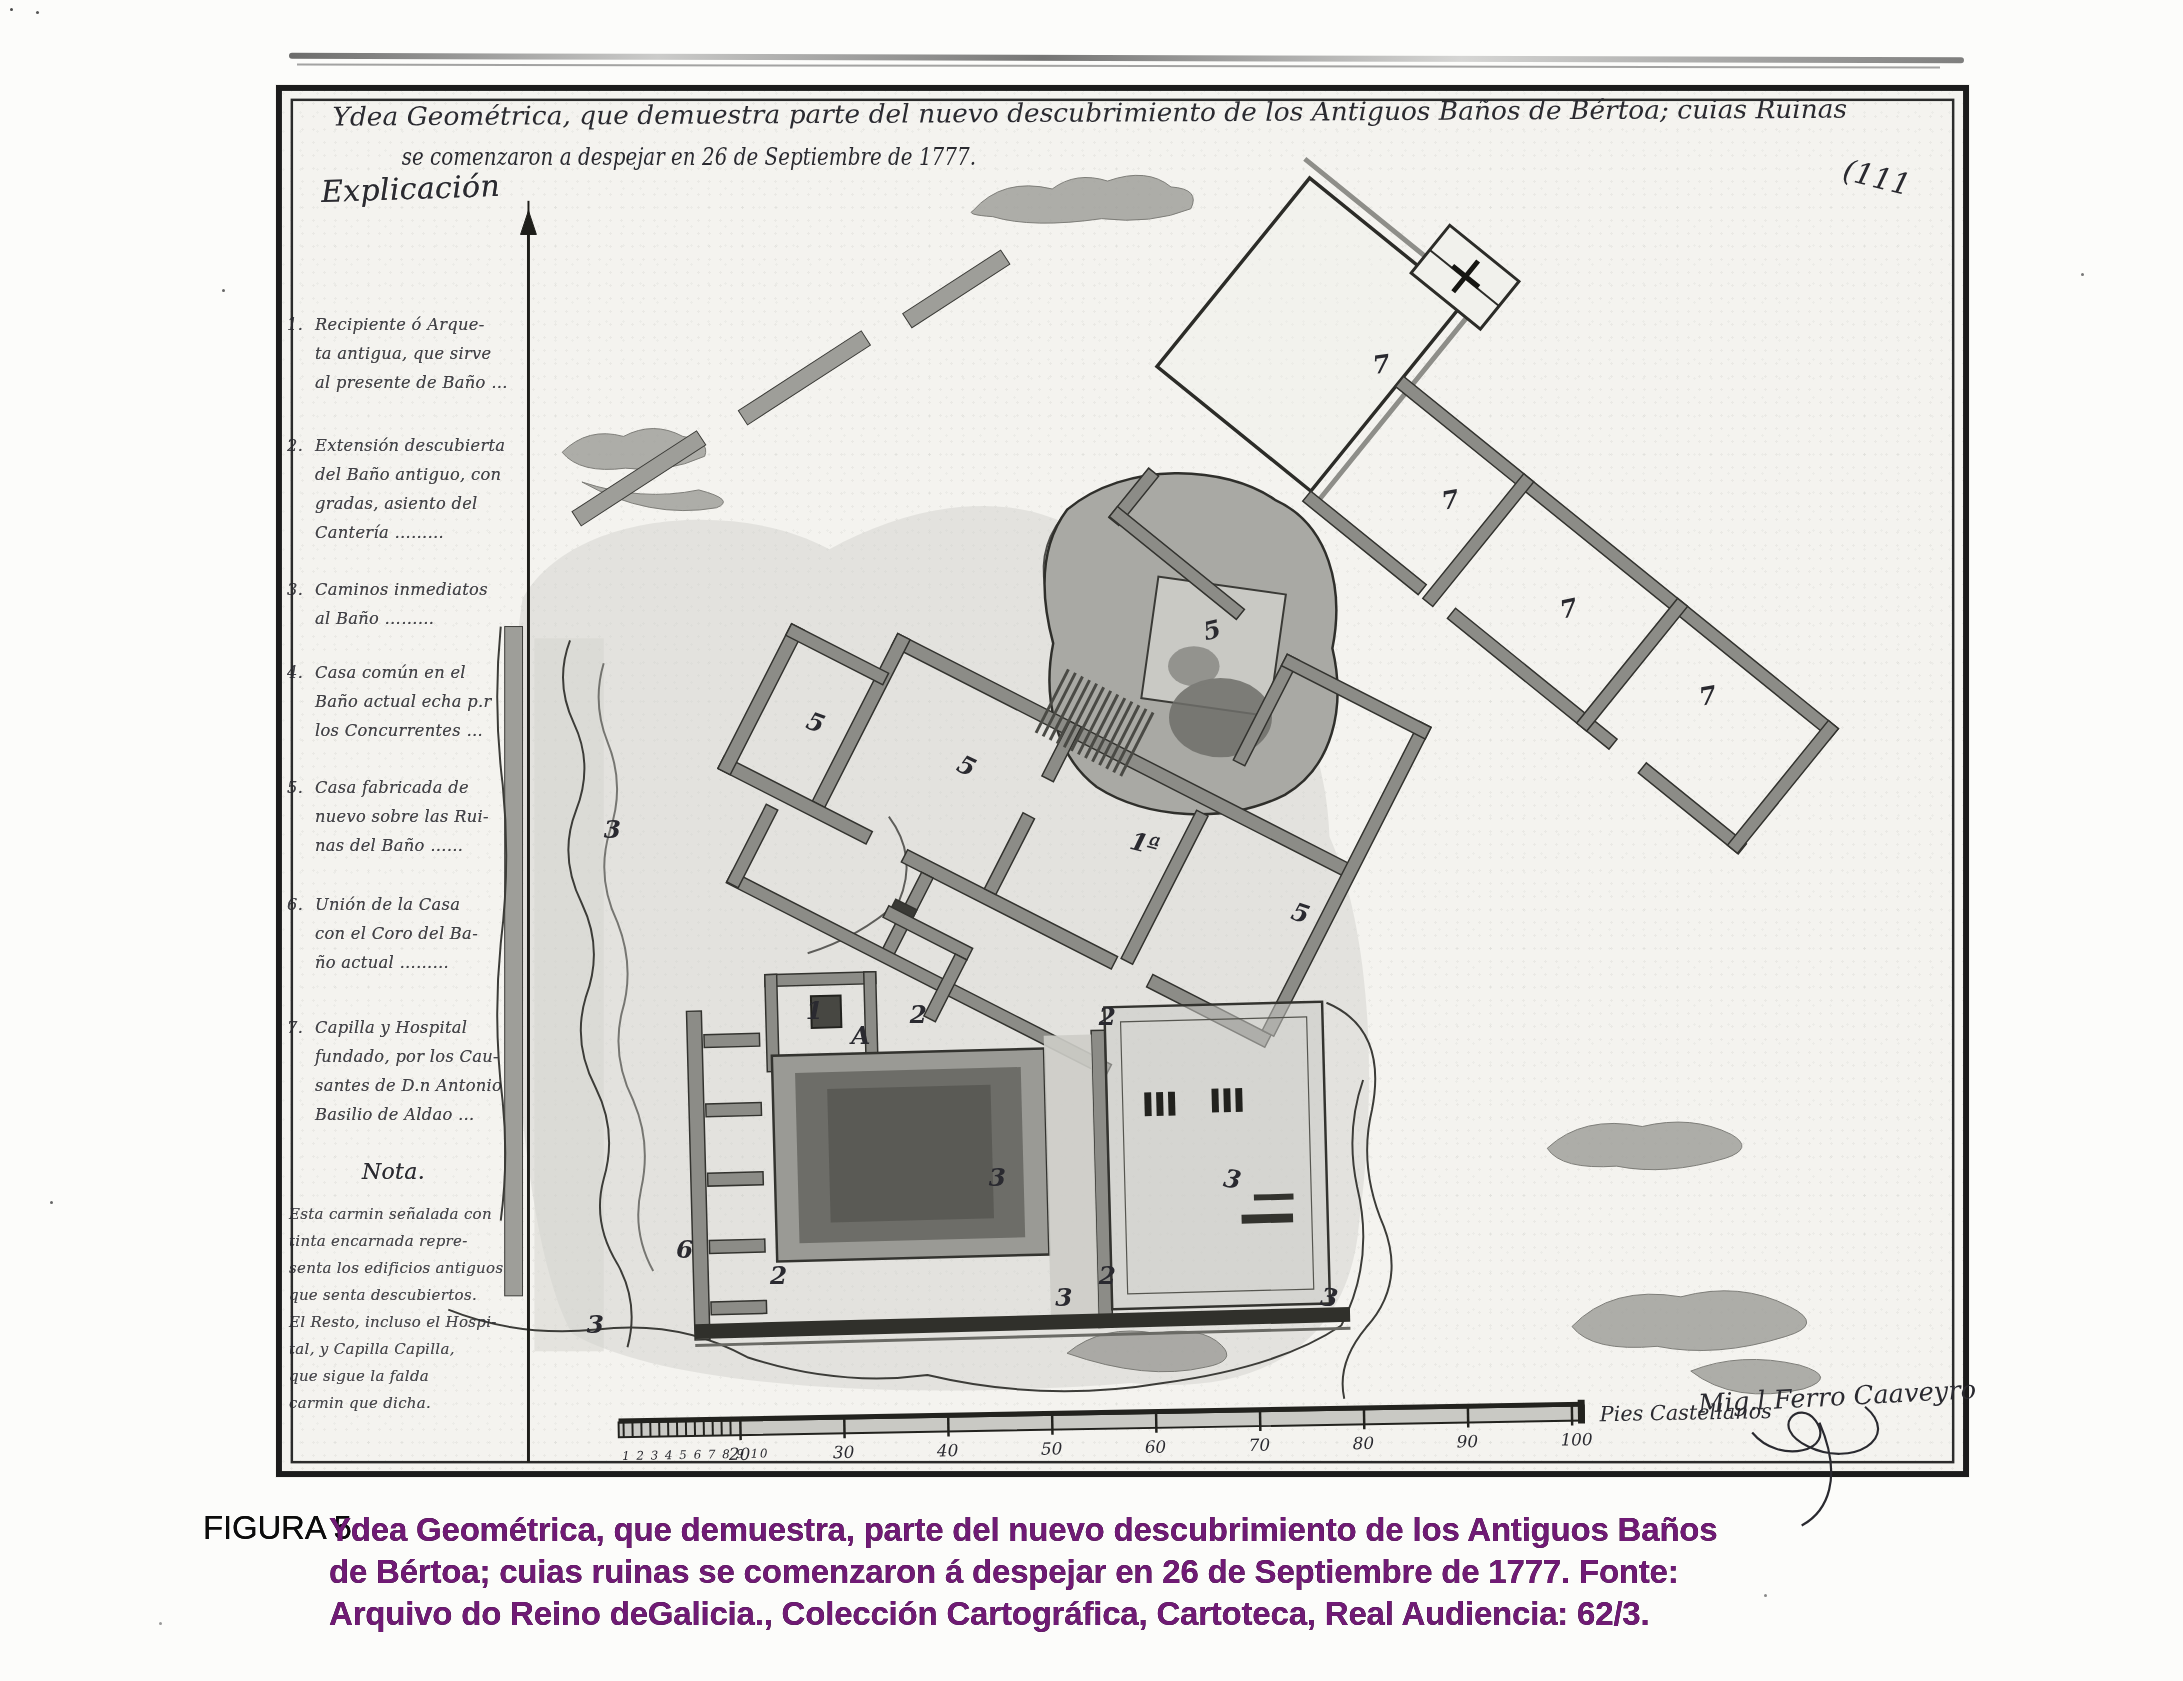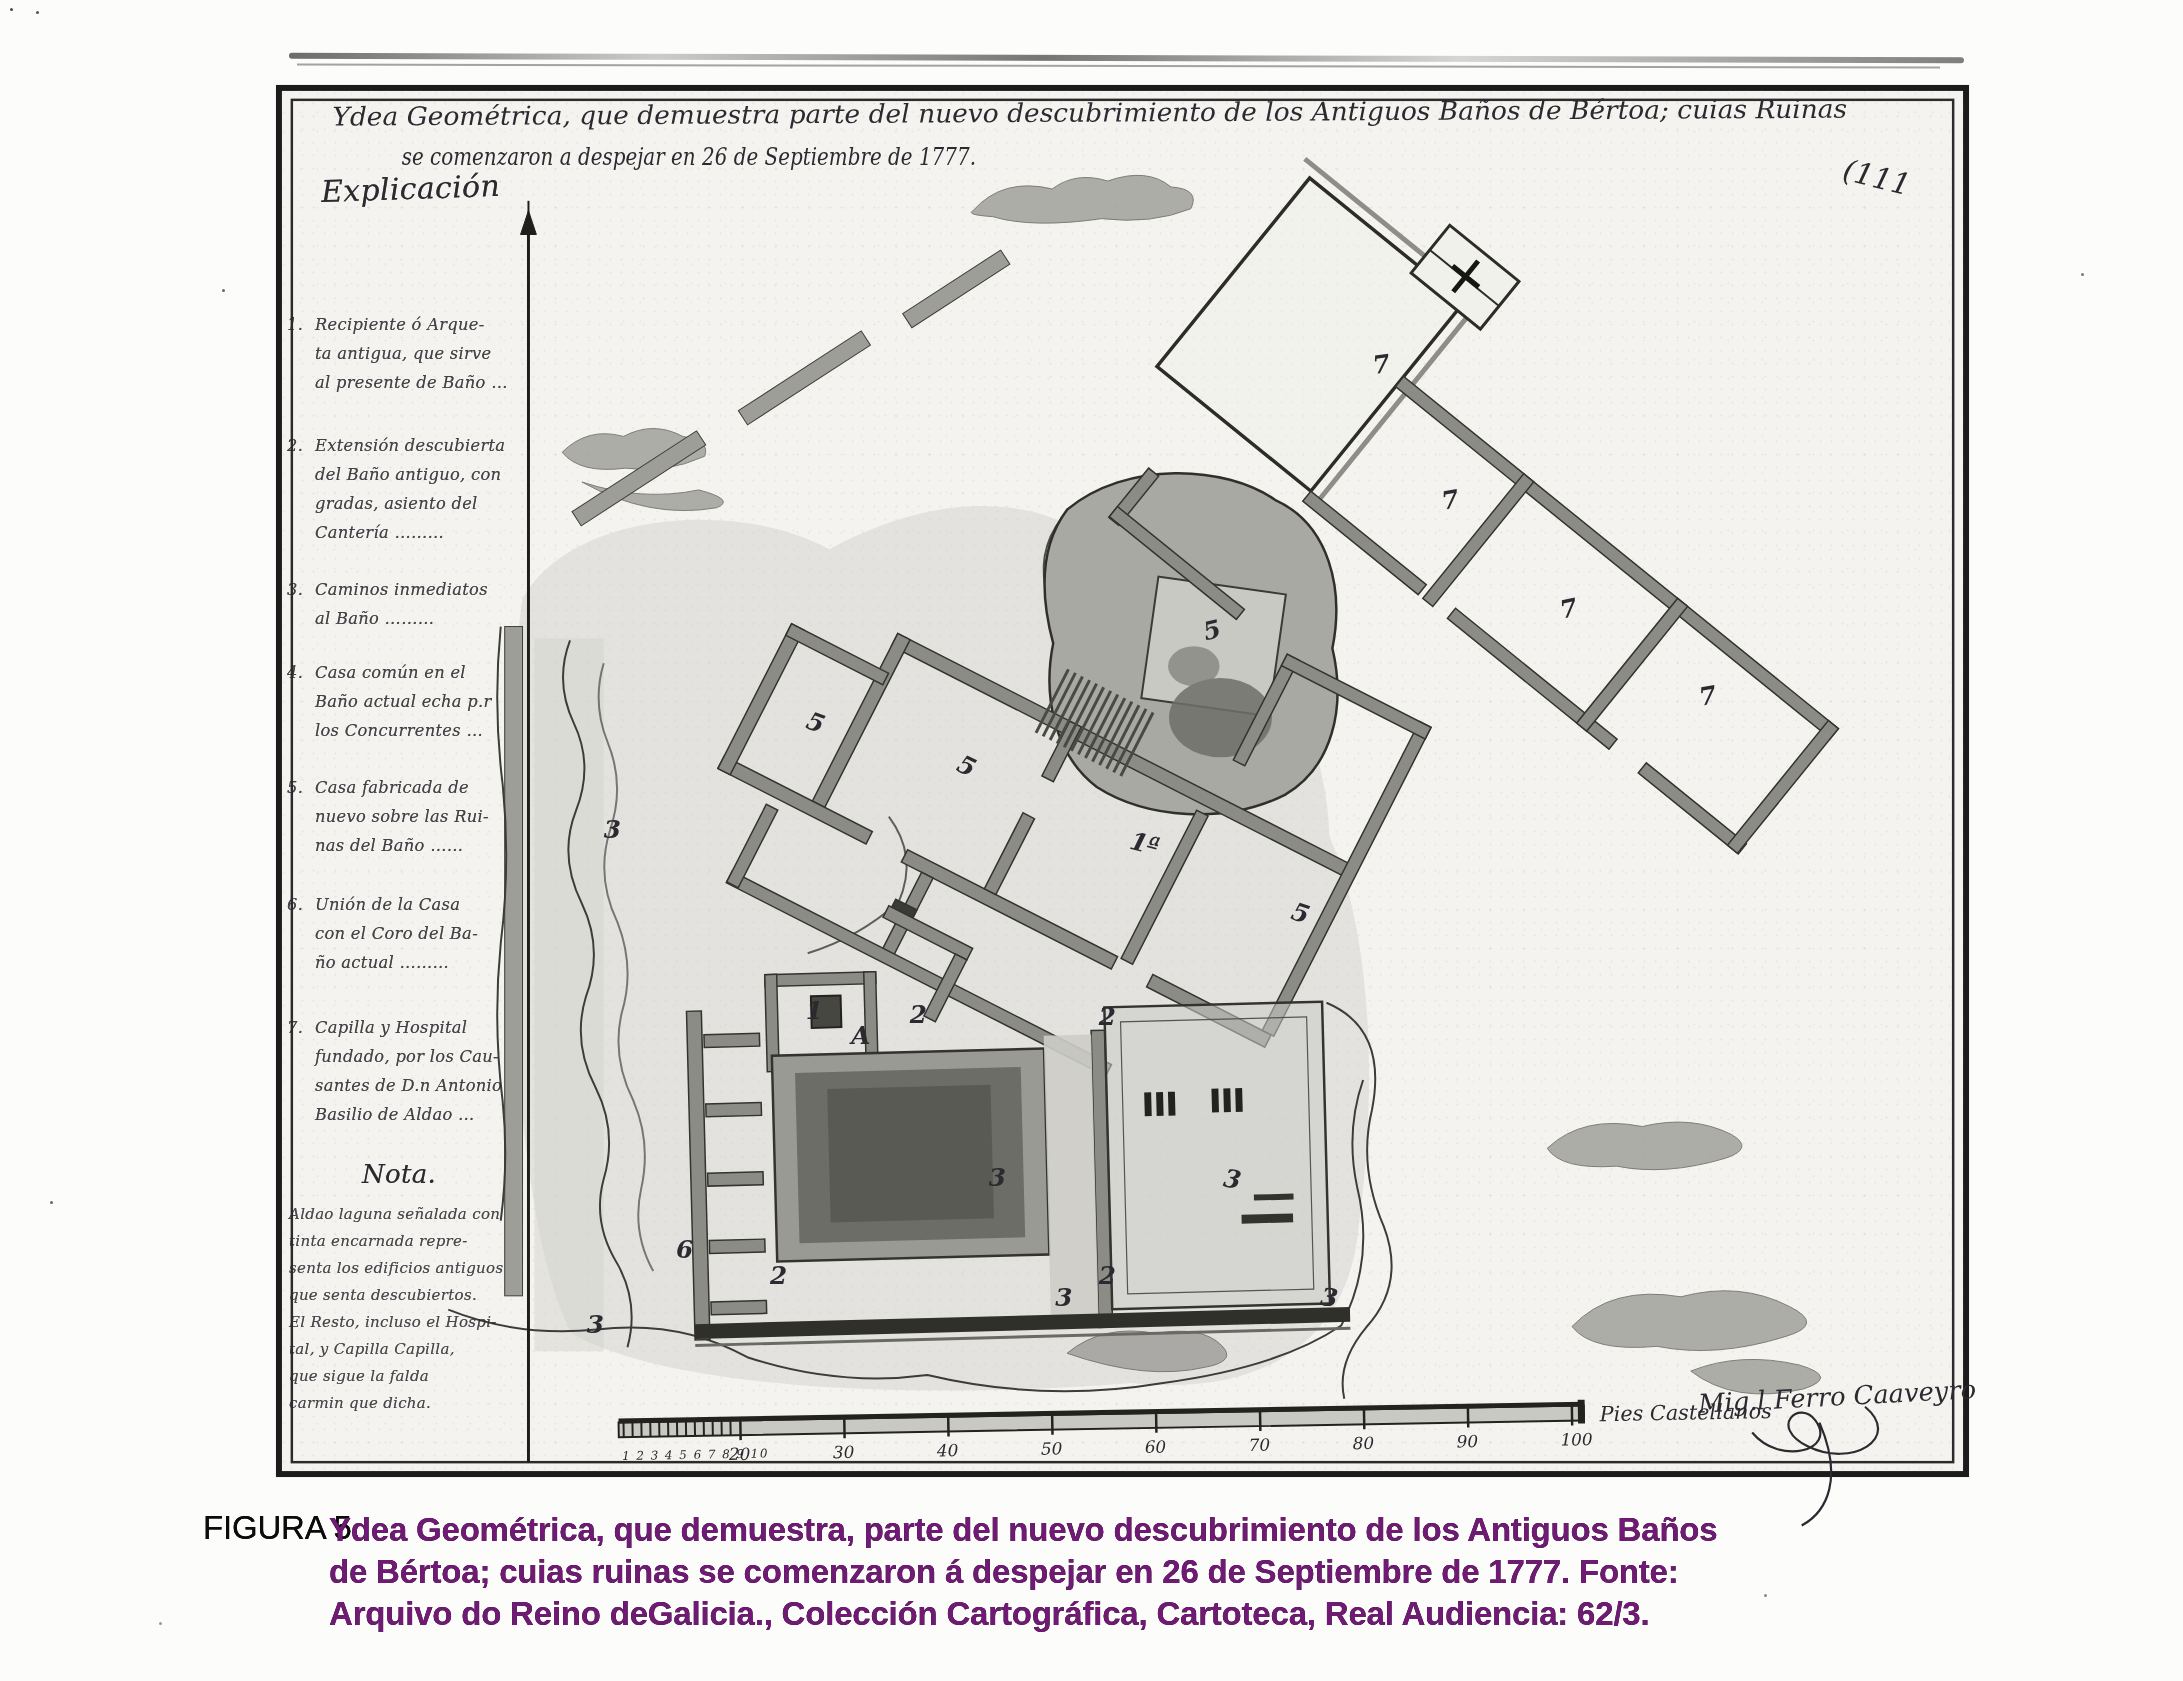--- a/index.html
+++ b/index.html
@@ -24,21 +24,21 @@
   
   .hand{font-family:"DejaVu Serif",serif;font-style:italic;color:#2a2a30;letter-spacing:0.3px;
         text-shadow:0 0 0.6px rgba(40,40,45,.65);}
   svg text{font-family:"DejaVu Serif",serif;font-style:italic;fill:#2a2a30;}
   .plan-num{font-weight:bold;}
   
   .legend-header{position:absolute;left:46px;top:87px;font-size:30px;transform:rotate(-2deg);}
   .lg-item{position:absolute;left:12px;width:248px;font-size:16.3px;line-height:29px;opacity:.88;}
   .lg-num{position:absolute;left:0;top:0;}
   .lg-text{display:block;padding-left:28px;}
-  .nota-header{position:absolute;left:87px;top:1075px;font-size:26px;}
+  .nota-header{position:absolute;left:87px;top:1075px;font-size:22px;}
   .nota-lines{position:absolute;left:14px;top:1117px;width:248px;font-size:15px;line-height:27px;opacity:.85;}
   
   .caption-label{position:absolute;left:203px;top:1509px;font-size:33px;font-weight:normal;color:#0c0c0c;
       letter-spacing:-0.2px;text-shadow:0 0 0.5px #000;}
   .caption-lines{position:absolute;left:329px;top:1509px;width:1663px;font-size:33px;font-weight:bold;
       color:#701a75;line-height:42px;letter-spacing:-0.2px;text-shadow:0 0 0.5px #000;}
 </style>
 </head>
 <body>
 
@@ -308,21 +308,21 @@
           <span class="lg-num">6.</span>
           <span class="lg-text">Unión de la Casa<br>con el Coro del Ba-<br>ño actual ………</span>
         </div>
         <div class="lg-item hand" style="top: 929px;">
           <span class="lg-num">7.</span>
           <span class="lg-text">Capilla y Hospital<br>fundado, por los Cau-<br>santes de D.n Antonio<br>Basilio de Aldao …</span>
         </div>
       </div>
     <div class="nota-header hand">Nota.</div>
     <div class="nota-lines hand" id="nota-lines">
-        <div>Aldao laguna señalada con</div>
+        <div>Esta carmin señalada con</div>
         <div>tinta encarnada repre-</div>
         <div>senta los edificios antiguos</div>
         <div>que senta descubiertos.</div>
         <div>El Resto, incluso el Hospi-</div>
         <div>tal, y Capilla Capilla,</div>
         <div>que sigue la falda</div>
         <div>carmin que dicha.</div>
       </div>
   </div>
 

